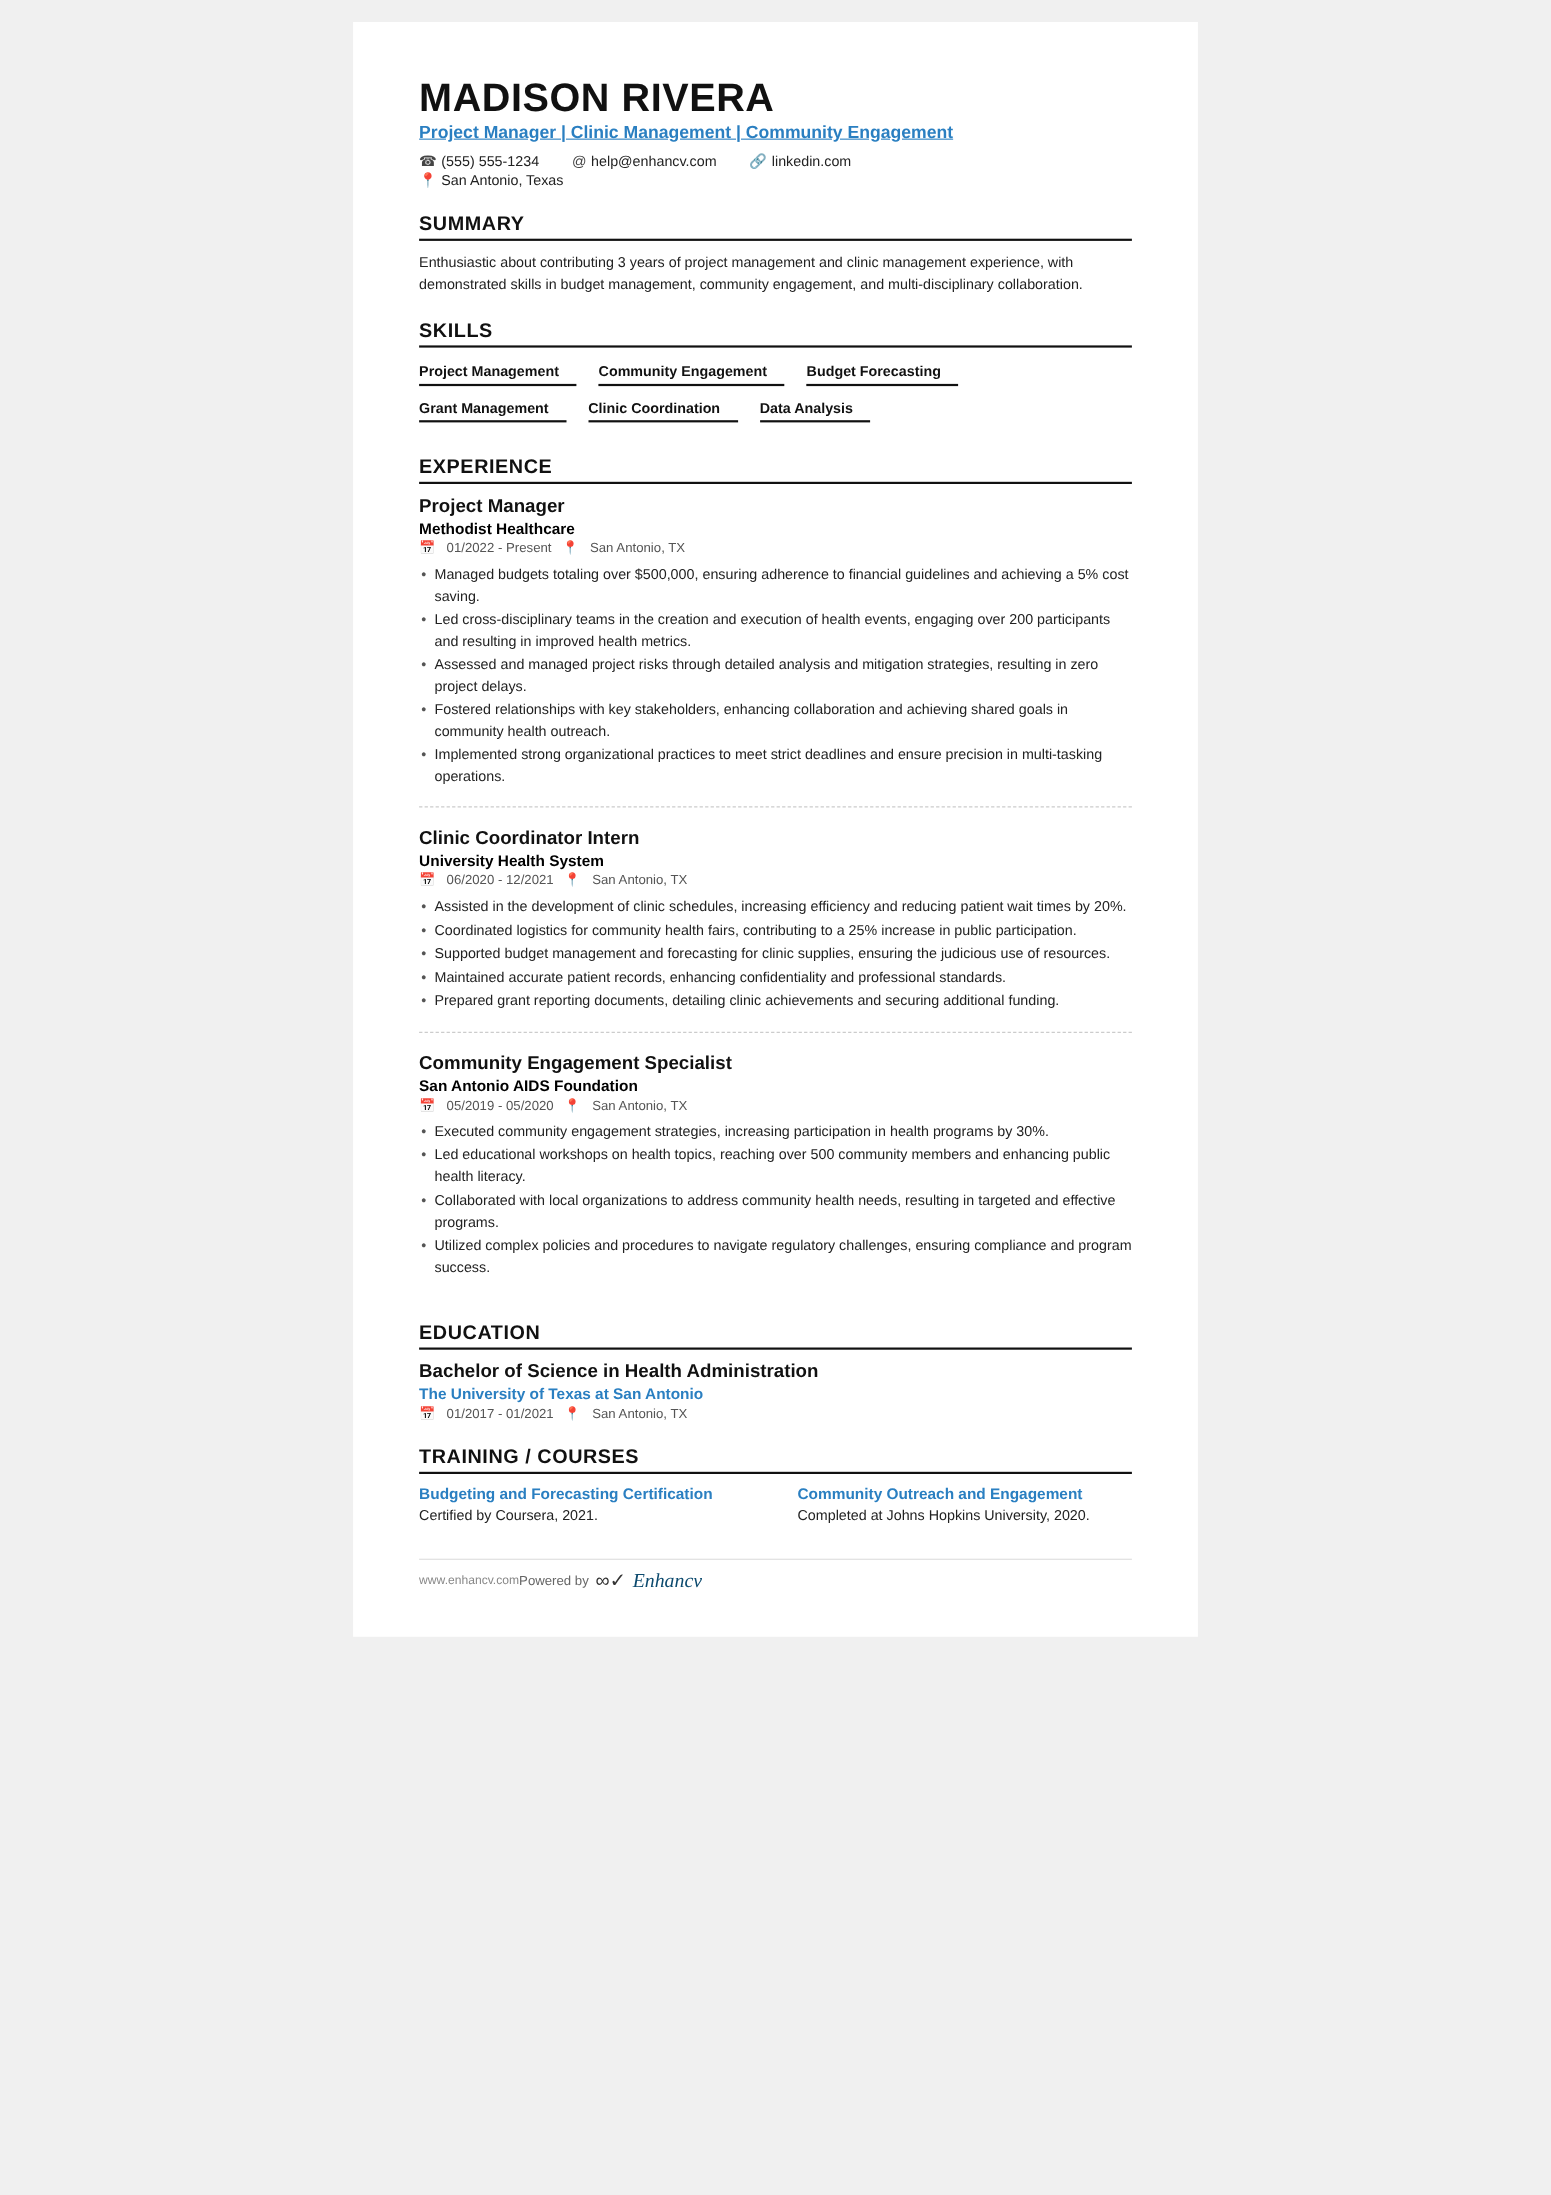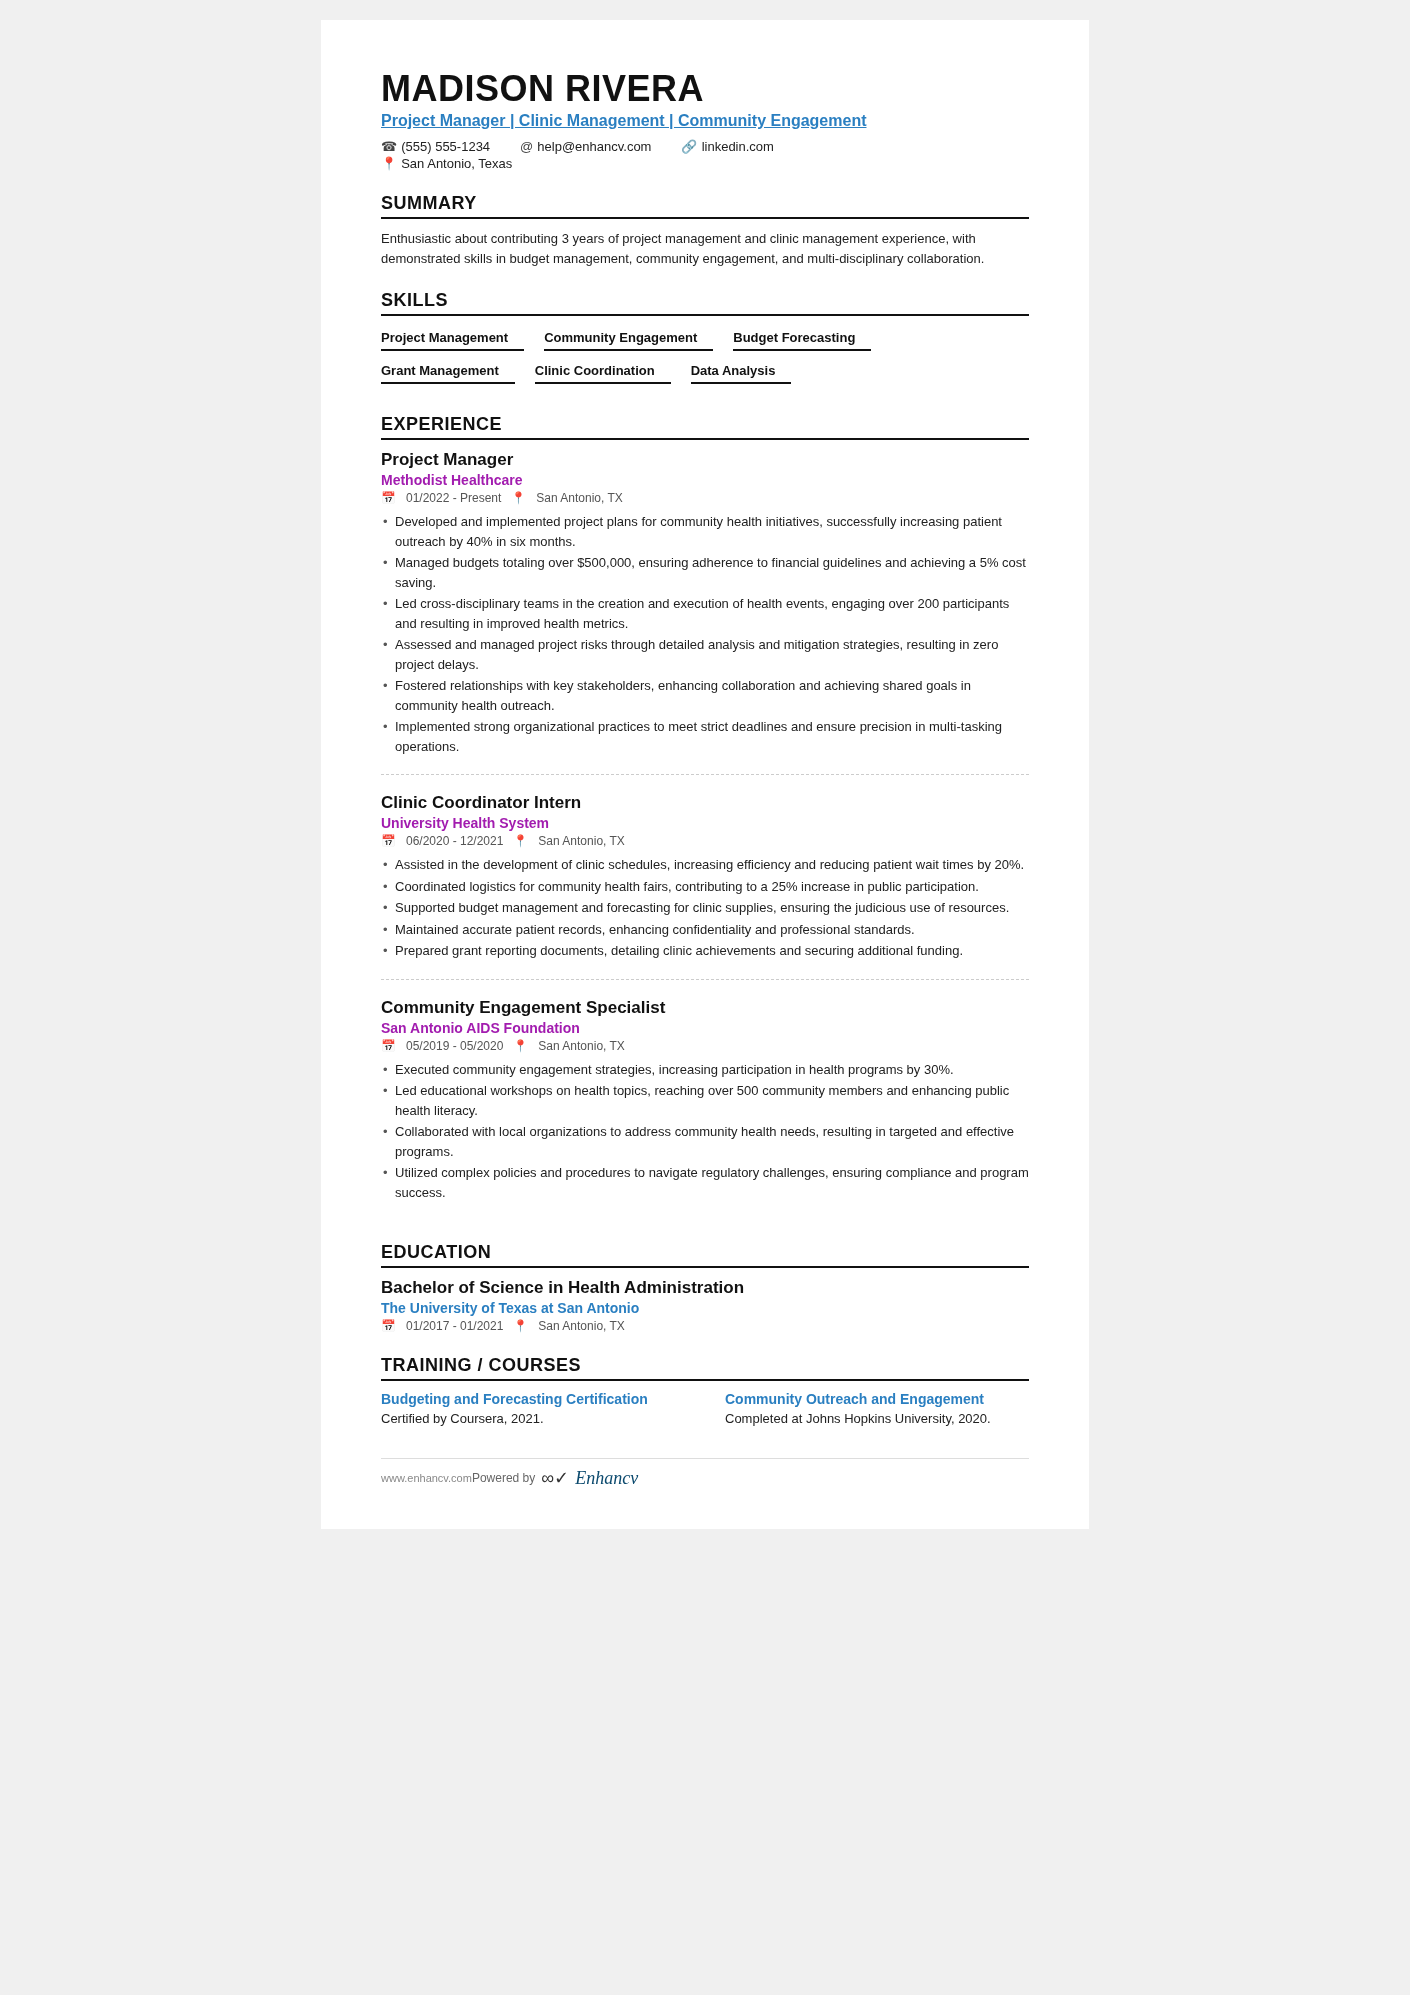--- a/index.html
+++ b/index.html
@@ -100,21 +100,21 @@
     }
     .job-title {
       font-size: 17px;
       font-weight: 700;
       color: #111;
       margin-bottom: 2px;
     }
     .company-name {
       font-size: 14px;
       font-weight: 700;
-      color: #a21caf;
+      color: #000000;
       margin-bottom: 3px;
     }
     .job-meta {
       font-size: 12px;
       color: #555;
       display: flex;
       align-items: center;
       gap: 10px;
       margin-bottom: 7px;
     }
@@ -243,21 +243,20 @@
         <div class="exp-block">
     <div class="job-title">Project Manager</div>
     <div class="company-name">Methodist Healthcare</div>
     <div class="job-meta">
       <span>📅</span>
       <span>01/2022 - Present</span>
       <span>📍</span>
       <span>San Antonio, TX</span>
     </div>
     <ul class="bullet-list">
-      <li>Developed and implemented project plans for community health initiatives, successfully increasing patient outreach by 40% in six months.</li>
             <li>Managed budgets totaling over $500,000, ensuring adherence to financial guidelines and achieving a 5% cost saving.</li>
             <li>Led cross-disciplinary teams in the creation and execution of health events, engaging over 200 participants and resulting in improved health metrics.</li>
             <li>Assessed and managed project risks through detailed analysis and mitigation strategies, resulting in zero project delays.</li>
             <li>Fostered relationships with key stakeholders, enhancing collaboration and achieving shared goals in community health outreach.</li>
             <li>Implemented strong organizational practices to meet strict deadlines and ensure precision in multi-tasking operations.</li>
     </ul>
   </div>
         <div class="exp-block">
     <div class="job-title">Clinic Coordinator Intern</div>
     <div class="company-name">University Health System</div>

